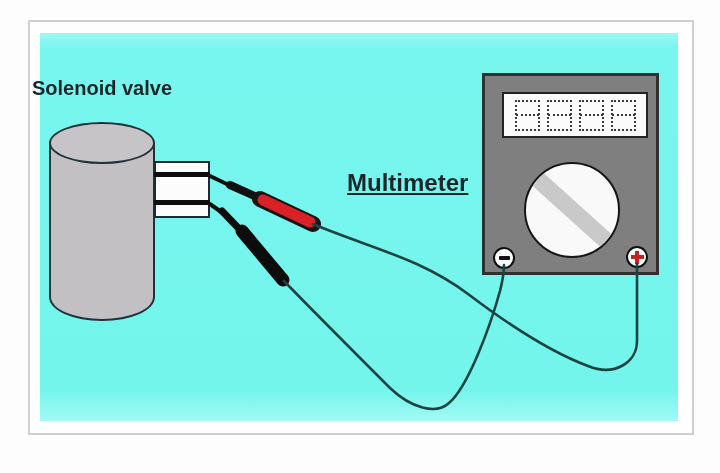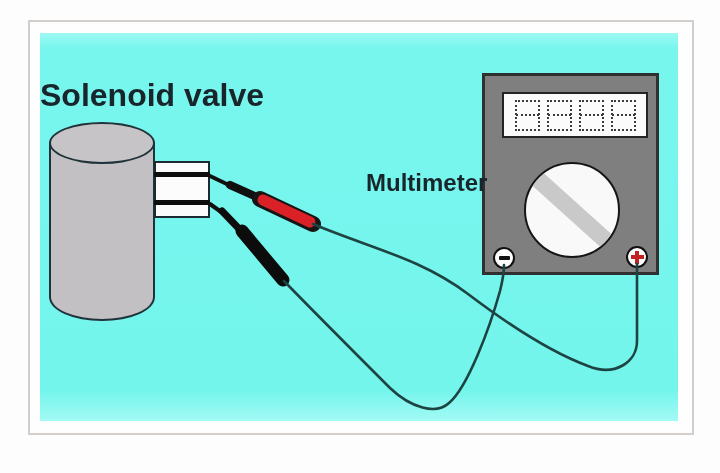--- a/index.html
+++ b/index.html
@@ -12,22 +12,22 @@
     position:absolute;left:28px;top:20px;width:662px;height:411px;
     border:2px solid #d3cec9;background:#fefefe;
   }
   
   .board{
     position:absolute;left:40px;top:33px;width:638px;height:388px;
     background:linear-gradient(180deg,#9df9f3 0%,#77f6ee 4%,#74f5ec 92%,#a2faf4 100%);
   }
   
   .label{position:absolute;color:#18262c;font-weight:bold;white-space:nowrap;}
-  .label.solenoid{left:40px;top:77px;font-size:32px;}
-  .label.meterlbl{left:366px;top:169px;font-size:24px;}
+  .label.solenoid{left:32px;top:77px;font-size:20px;}
+  .label.meterlbl{left:347px;top:169px;font-size:24px;text-decoration:underline;}
   
   .cyl-body{
     position:absolute;left:49px;top:143px;width:106px;height:178px;box-sizing:border-box;
     background:#c2c0c2;border:2px solid #20333b;border-top:none;
     border-radius:0 0 53px 53px / 0 0 24px 24px;
   }
   .cyl-top{
     position:absolute;left:49px;top:122px;width:106px;height:42px;box-sizing:border-box;
     background:#c6c4c6;border:2px solid #20333b;border-radius:50%;
   }

